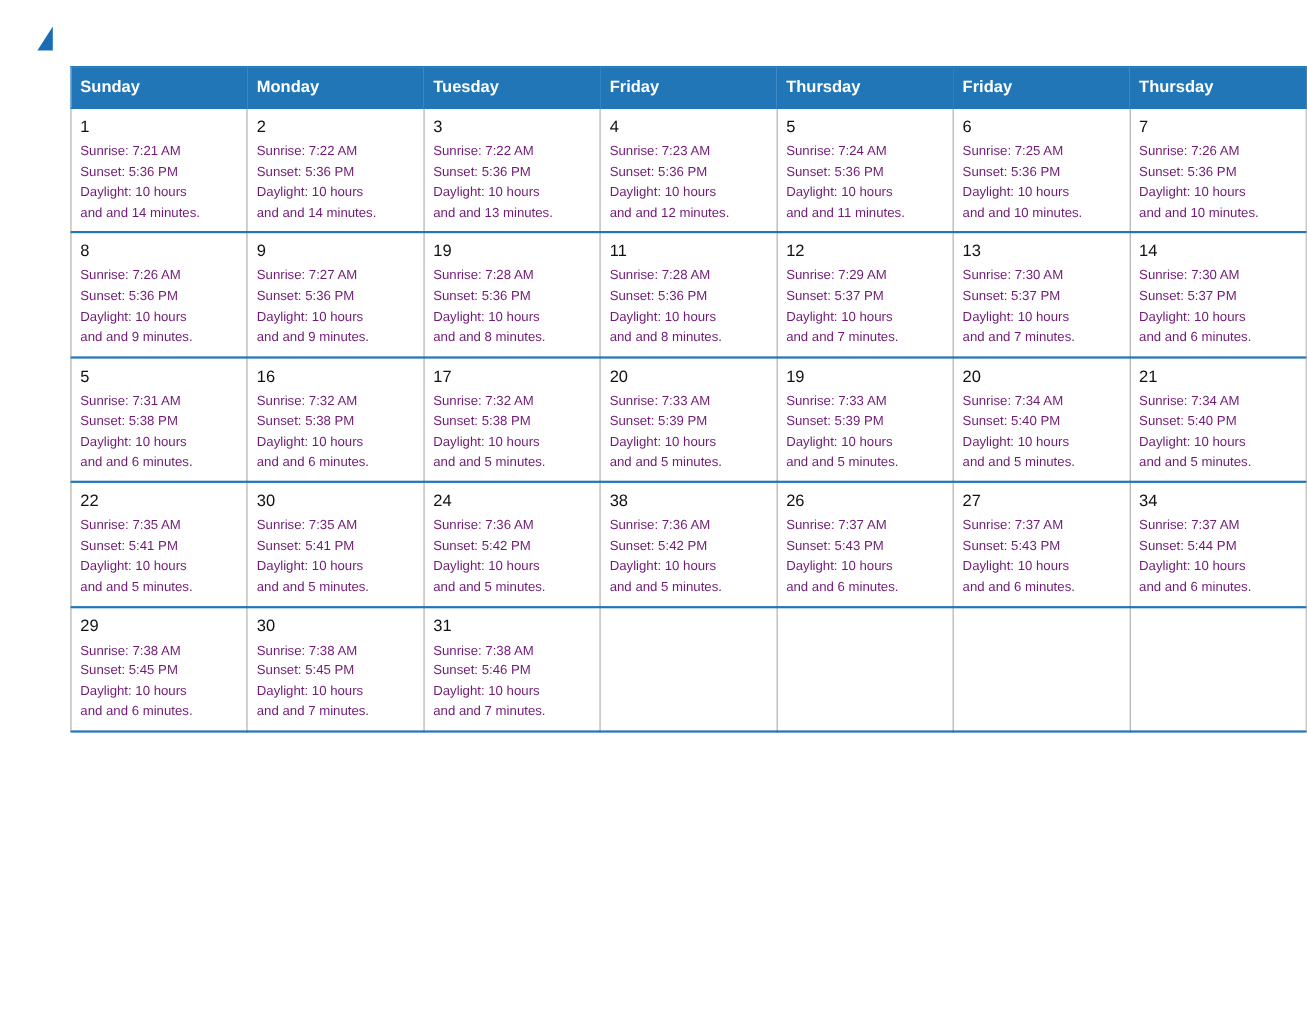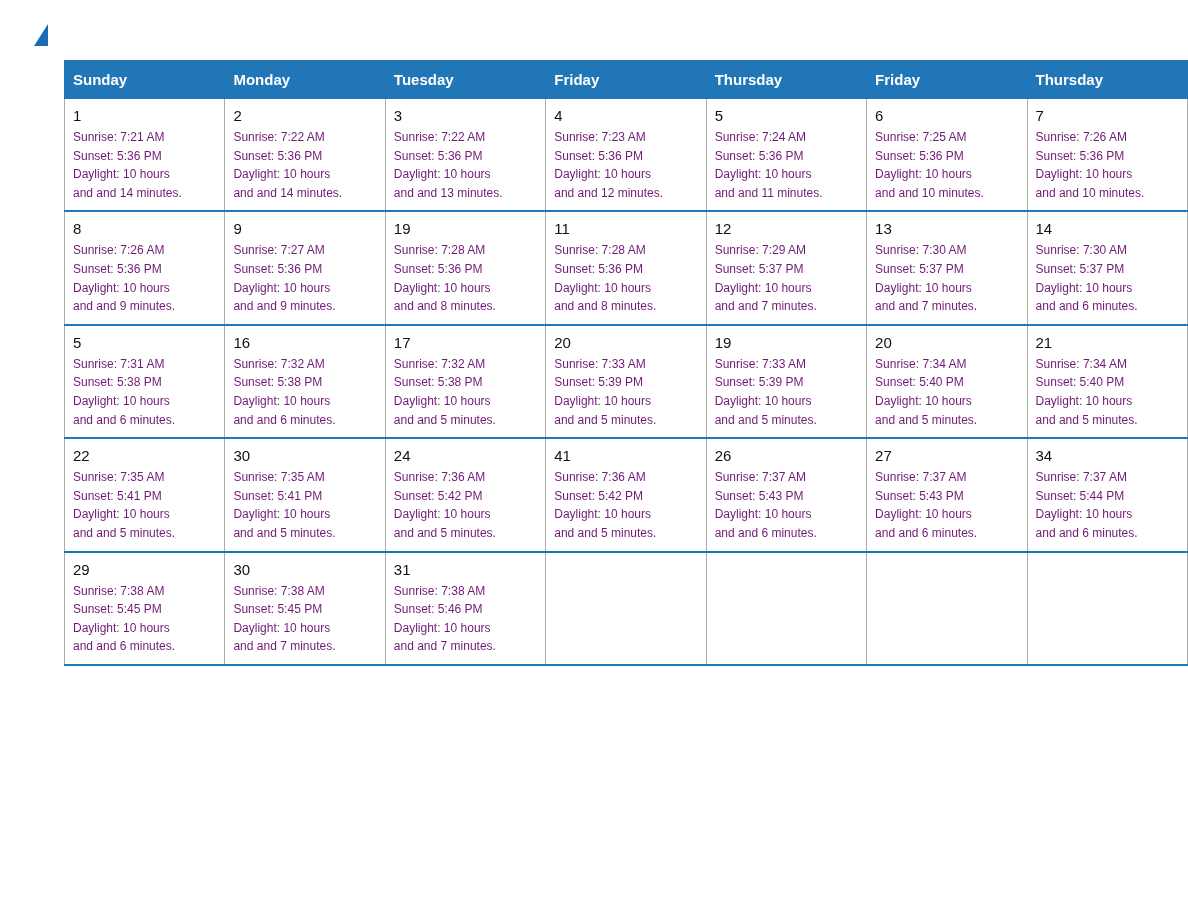--- a/index.html
+++ b/index.html
@@ -233,21 +233,21 @@
         </td>
         <td>
           <span class="day-number">30</span>
           <div class="day-info">Sunrise: 7:35 AM<br>Sunset: 5:41 PM<br>Daylight: 10 hours<br>and and 5 minutes.</div>
         </td>
         <td>
           <span class="day-number">24</span>
           <div class="day-info">Sunrise: 7:36 AM<br>Sunset: 5:42 PM<br>Daylight: 10 hours<br>and and 5 minutes.</div>
         </td>
         <td>
-          <span class="day-number">41</span>
+          <span class="day-number">38</span>
           <div class="day-info">Sunrise: 7:36 AM<br>Sunset: 5:42 PM<br>Daylight: 10 hours<br>and and 5 minutes.</div>
         </td>
         <td>
           <span class="day-number">26</span>
           <div class="day-info">Sunrise: 7:37 AM<br>Sunset: 5:43 PM<br>Daylight: 10 hours<br>and and 6 minutes.</div>
         </td>
         <td>
           <span class="day-number">27</span>
           <div class="day-info">Sunrise: 7:37 AM<br>Sunset: 5:43 PM<br>Daylight: 10 hours<br>and and 6 minutes.</div>
         </td>

